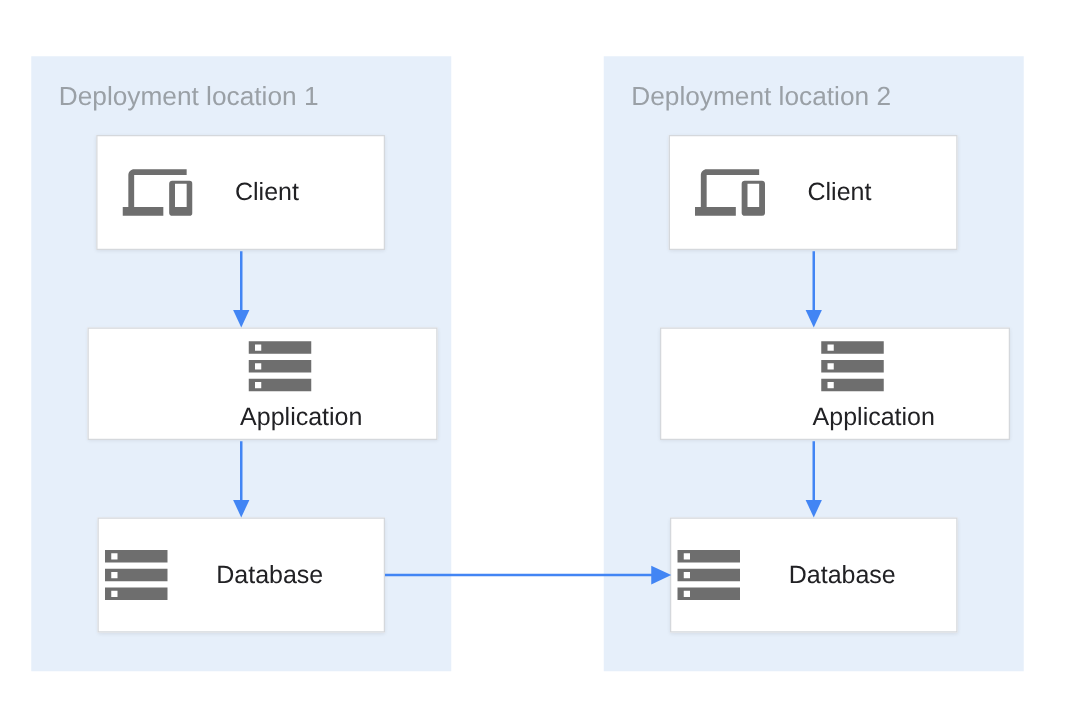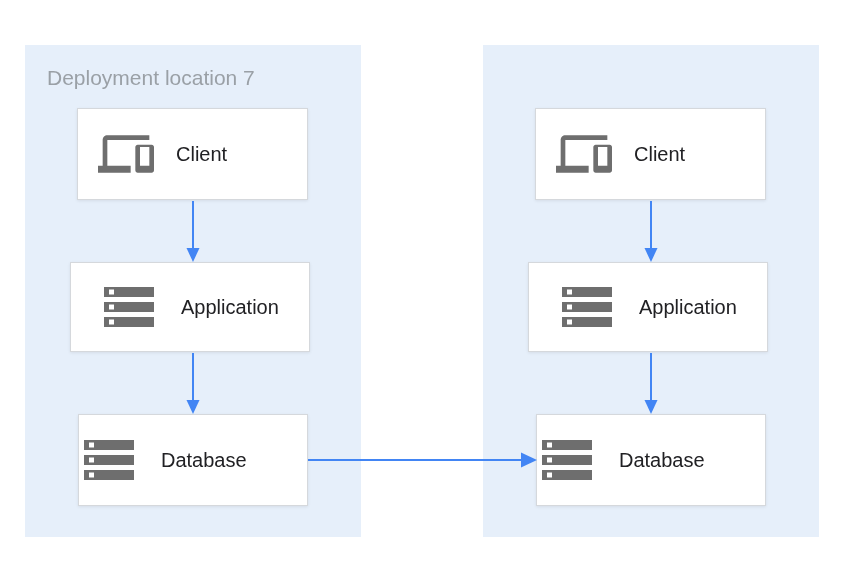--- a/index.html
+++ b/index.html
@@ -44,52 +44,52 @@
   }
   .node {
     position: absolute;
     display: flex;
     align-items: center;
     background: var(--box-bg);
     border: 1px solid var(--box-border);
     box-shadow: 0 1px 3px rgba(0,0,0,0.08);
   }
   .node-client      { left: 52px; top: 63px;  width: 231px; height: 92px; padding-left: 20px; }
-  .node-application { left: 45px; top: 217px; width: 240px; height: 90px; padding-left: 28px; }
+  .node-application { left: 45px; top: 217px; width: 280px; height: 90px; padding-left: 28px; flex-direction: column; }
   .node-database    { left: 53px; top: 369px; width: 230px; height: 92px; }
   .node .icon {
     display: inline-flex;
     align-items: center;
     justify-content: center;
     flex: 0 0 auto;
   }
   .node .icon svg { display: block; }
   .node .icon path { fill: var(--icon-color); }
   .node-label {
-    margin-left: 22px;
+    margin-left: 34px;
     font-size: 20px;
     color: var(--label-color);
     white-space: nowrap;
   }
   .arrows {
     position: absolute;
     left: 0; top: 0;
     width: 852px; height: 578px;
     pointer-events: none;
   }
   .arrow-line { stroke: var(--arrow-color); stroke-width: 2; fill: none; }
   .arrow-head { fill: var(--arrow-color); stroke: none; }
 </style>
 </head>
 <body>
 
 <div class="canvas">
 
   <section class="panel panel-1">
-    <h2 class="panel-title">Deployment location 7</h2>
+    <h2 class="panel-title">Deployment location 1</h2>
 
     <div class="node node-client">
       <span class="icon">
         <svg width="56" height="56" viewBox="0 0 24 24" aria-hidden="true">
           <path d="M4 6h18V4H4c-1.1 0-2 .9-2 2v11H0v3h14v-3H4V6zm19 2h-6c-.55 0-1 .45-1 1v10c0 .55.45 1 1 1h6c.55 0 1-.45 1-1V9c0-.55-.45-1-1-1zm-1 9h-4v-8h4v8z"></path>
         </svg>
       </span>
       <span class="node-label">Client</span>
     </div>
 
@@ -106,20 +106,21 @@
       <span class="icon">
         <svg width="60" height="60" viewBox="0 0 24 24" aria-hidden="true">
           <path d="M2 20h20v-4H2v4zm2-3h2v2H4v-2zM2 4v4h20V4H2zm4 3H4V5h2v2zm-4 7h20v-4H2v4zm2-3h2v2H4v-2z"></path>
         </svg>
       </span>
       <span class="node-label">Database</span>
     </div>
   </section>
 
   <section class="panel panel-2">
+    <h2 class="panel-title">Deployment location 2</h2>
 
     <div class="node node-client">
       <span class="icon">
         <svg width="56" height="56" viewBox="0 0 24 24" aria-hidden="true">
           <path d="M4 6h18V4H4c-1.1 0-2 .9-2 2v11H0v3h14v-3H4V6zm19 2h-6c-.55 0-1 .45-1 1v10c0 .55.45 1 1 1h6c.55 0 1-.45 1-1V9c0-.55-.45-1-1-1zm-1 9h-4v-8h4v8z"></path>
         </svg>
       </span>
       <span class="node-label">Client</span>
     </div>
 

